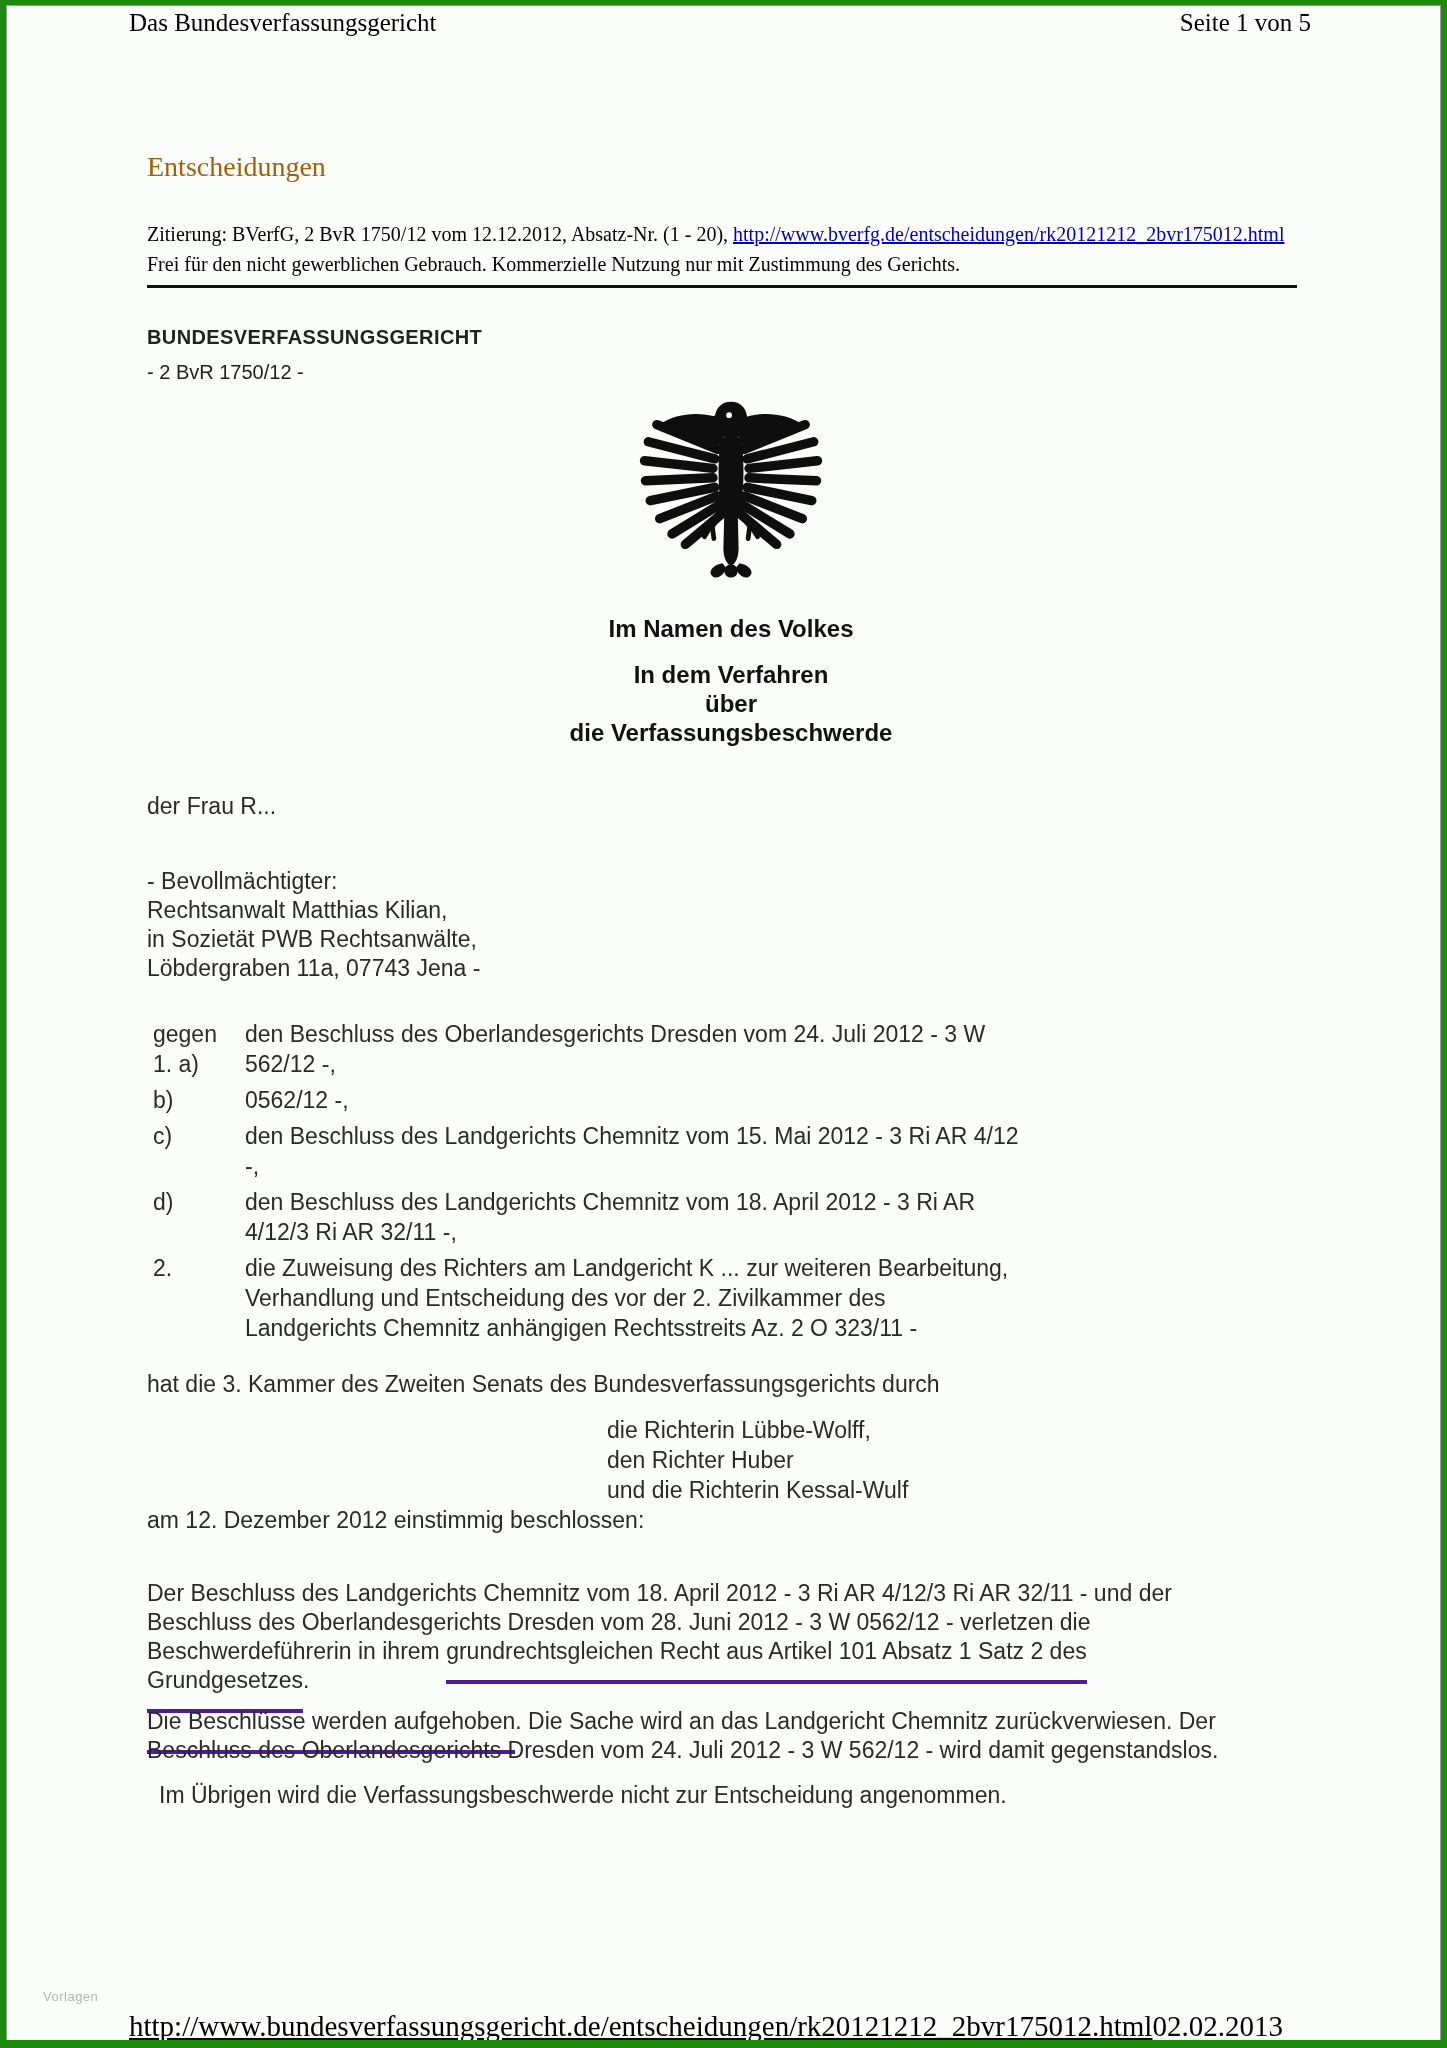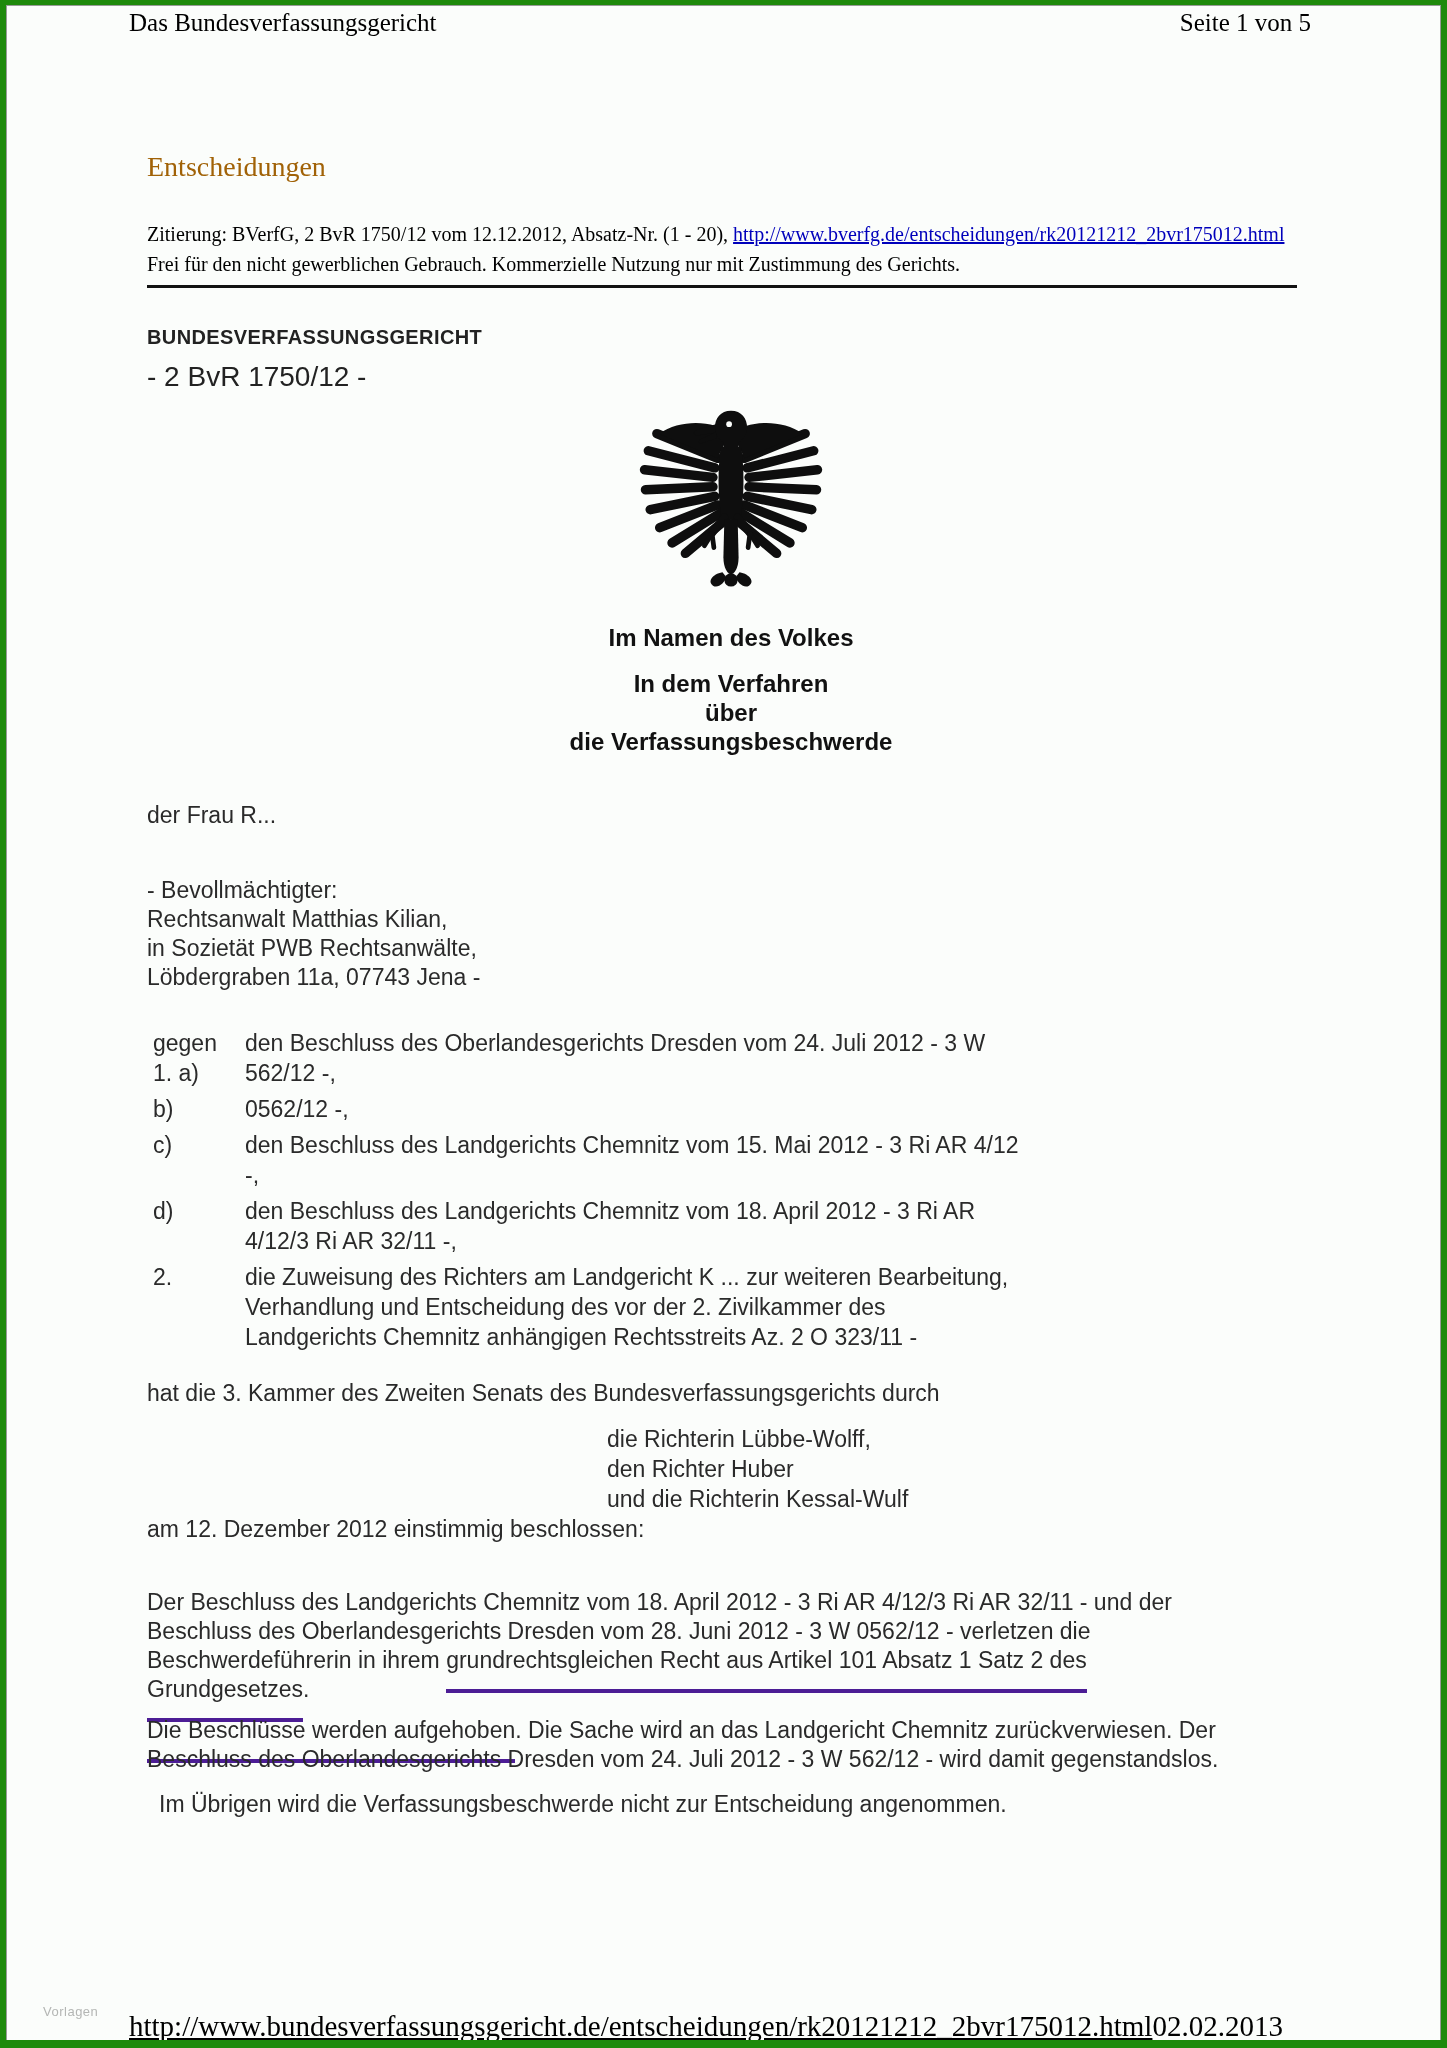--- a/index.html
+++ b/index.html
@@ -22,41 +22,41 @@
     font-family:"Liberation Serif","DejaVu Serif",serif;font-weight:normal;
     font-size:28px;margin:112px 0 16px 0;color:#a16207;
   }
   .citation{
     margin-top:36px;font-family:"Liberation Serif","DejaVu Serif",serif;
     font-size:20px;line-height:30px;white-space:nowrap;color:#000;
   }
   .citation a{color:#0000bb;text-decoration:underline;cursor:pointer;}
   .rule{margin-top:6px;width:1150px;height:3px;background:#121212;}
   .court-name{margin-top:38px;font-size:20px;font-weight:bold;letter-spacing:.4px;color:#222;}
-  .case-number{margin-top:12px;font-size:28px;color:#222;}
+  .case-number{margin-top:12px;font-size:20px;color:#222;}
   .eagle-wrap{margin-top:10px;width:100%;text-align:center;height:200px;}
   .proc-title{margin-top:20px;text-align:center;font-size:24px;font-weight:bold;line-height:29px;color:#111;}
   .proc-lines{margin-top:17px;text-align:center;font-size:24px;font-weight:bold;line-height:29px;color:#111;}
   .body-text{font-size:23px;line-height:30px;color:#2a2a2a;}
   .complainant{margin-top:44px;}
   .representative{margin-top:46px;line-height:29px;}
   .pline{white-space:nowrap;}
   .claims{margin-top:36px;}
   .claim{display:flex;margin-bottom:6px;padding-left:6px;}
   .claim-label{width:92px;flex:0 0 92px;}
   .claim-text{flex:1;}
   .kammer{margin-top:26px;}
   .judges{margin-top:16px;padding-left:460px;line-height:30px;}
   .date-line{}
   .decision-p1{margin-top:44px;line-height:29px;}
   .decision-p2{margin-top:12px;line-height:29px;}
   .decision-p3{margin-top:16px;line-height:29px;white-space:nowrap;margin-left:12px;}
   .green-u{border-bottom:4px solid #4c1d95;padding-bottom:16px;}
   .watermark{
-    position:absolute;left:36px;bottom:21px;color:#b4b6b4;font-size:13px;
+    position:absolute;left:36px;bottom:36px;color:#b4b6b4;font-size:13px;
     font-family:"Liberation Sans","DejaVu Sans",sans-serif;letter-spacing:.5px;
   }
   .pagefooter{
     position:absolute;left:0;right:0;bottom:-3px;display:flex;justify-content:flex-start;
     font-family:"Liberation Serif","DejaVu Serif",serif;font-size:29px;color:#000;
     padding:0 125px 0 122px;white-space:nowrap;
   }
   .footer-url{text-decoration:underline;}
 </style>
 </head>

